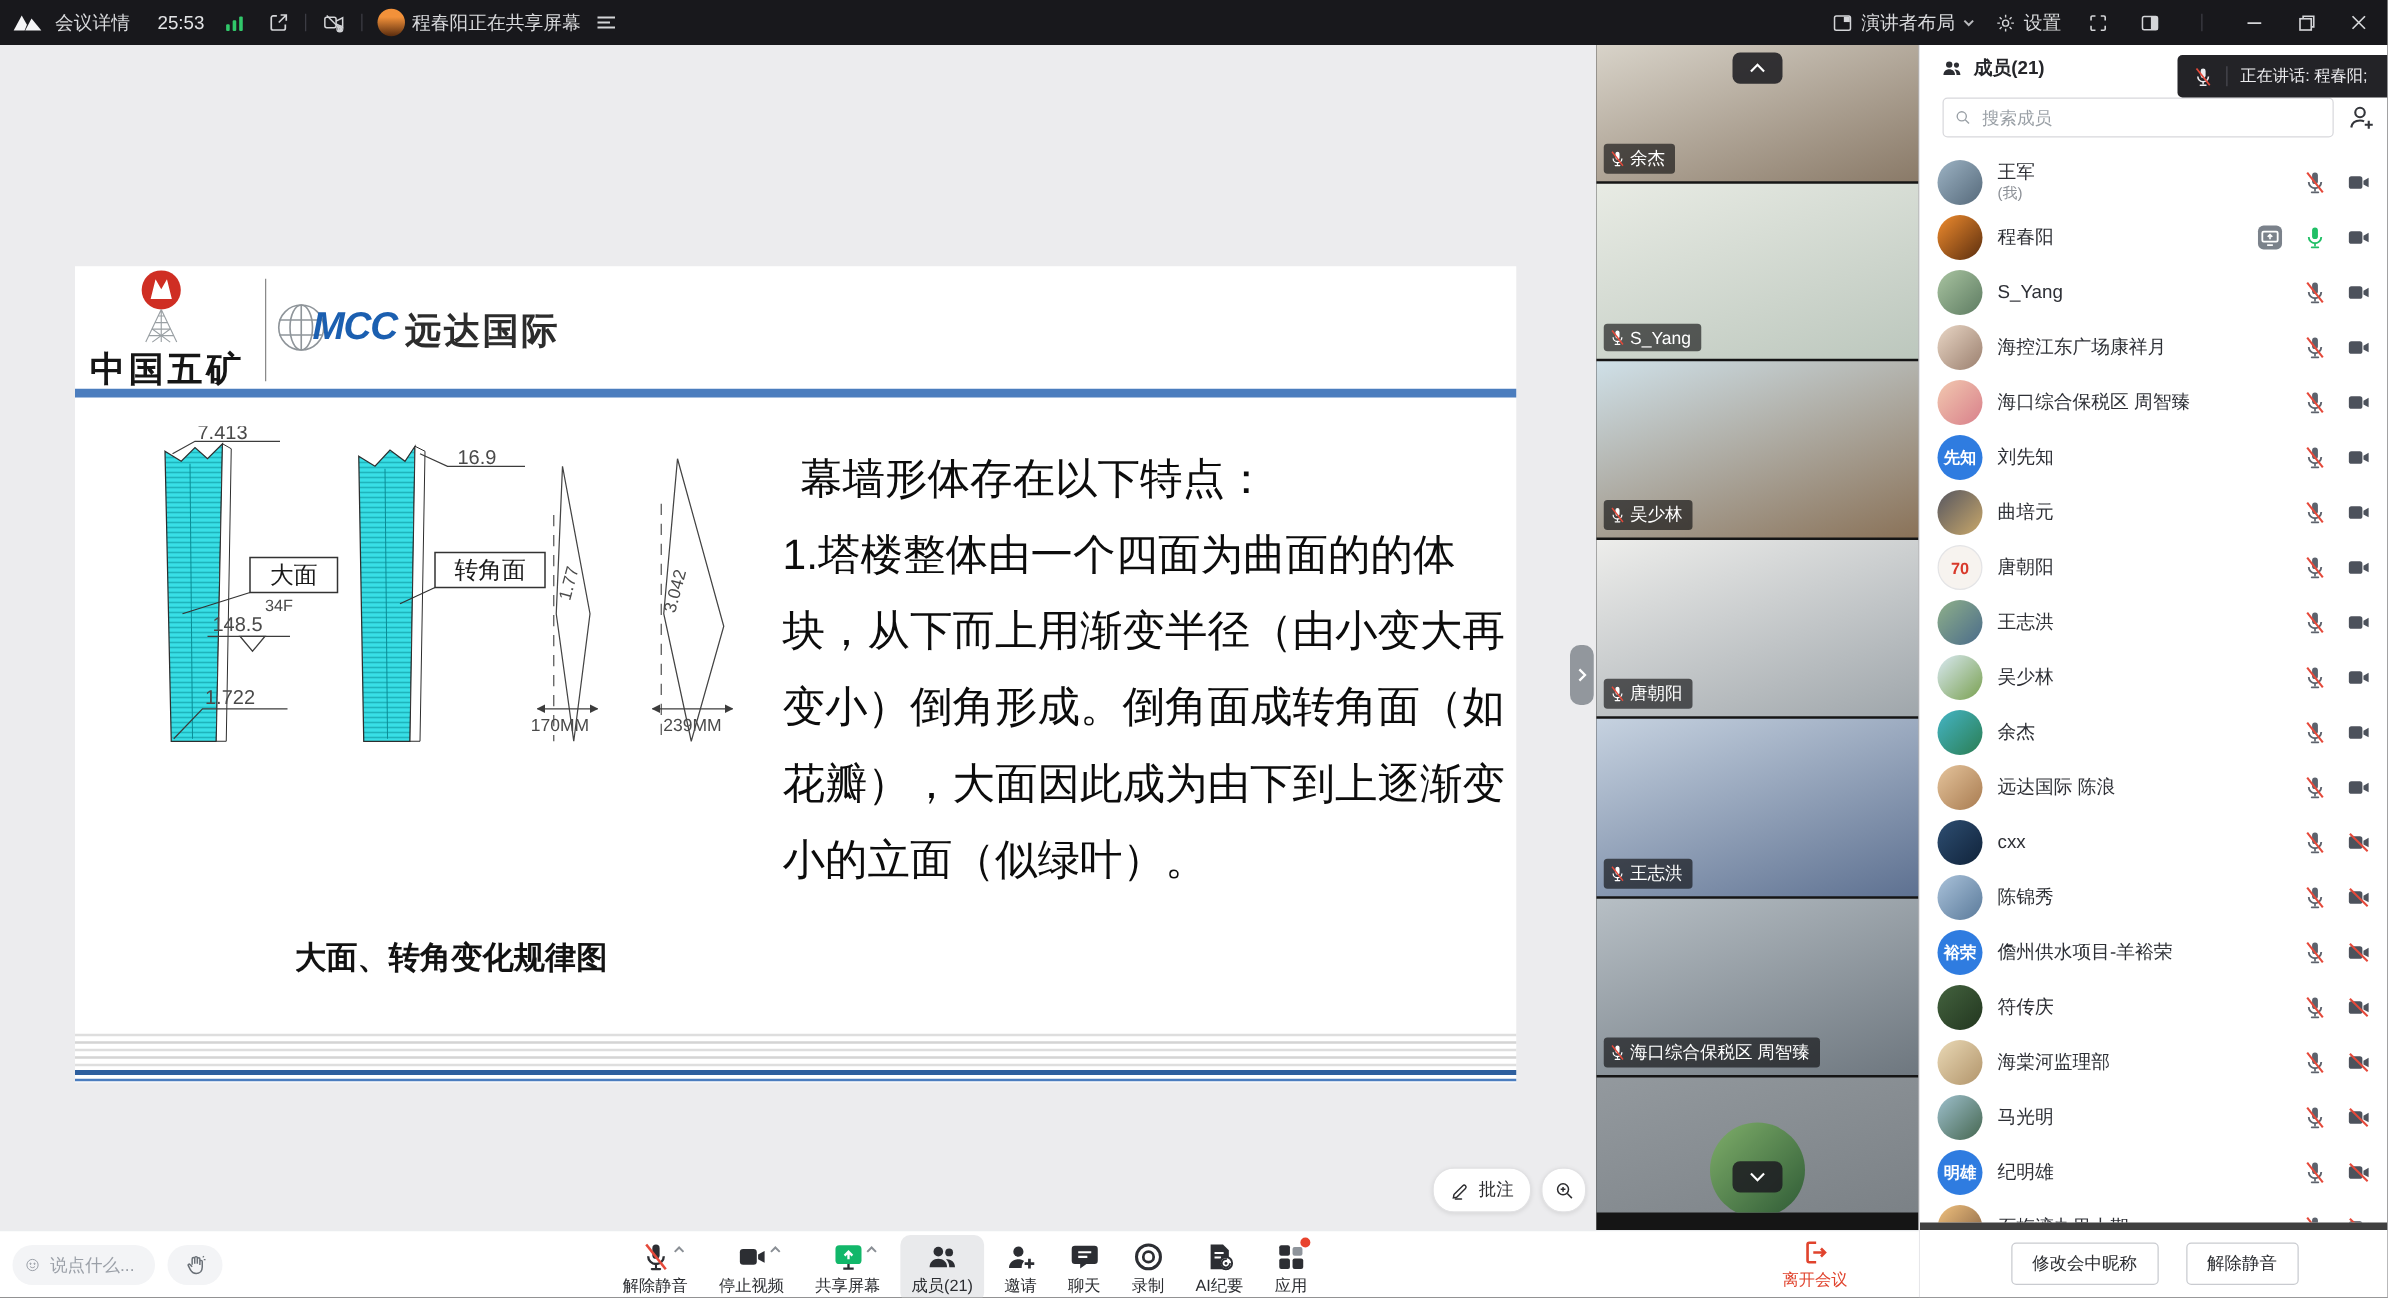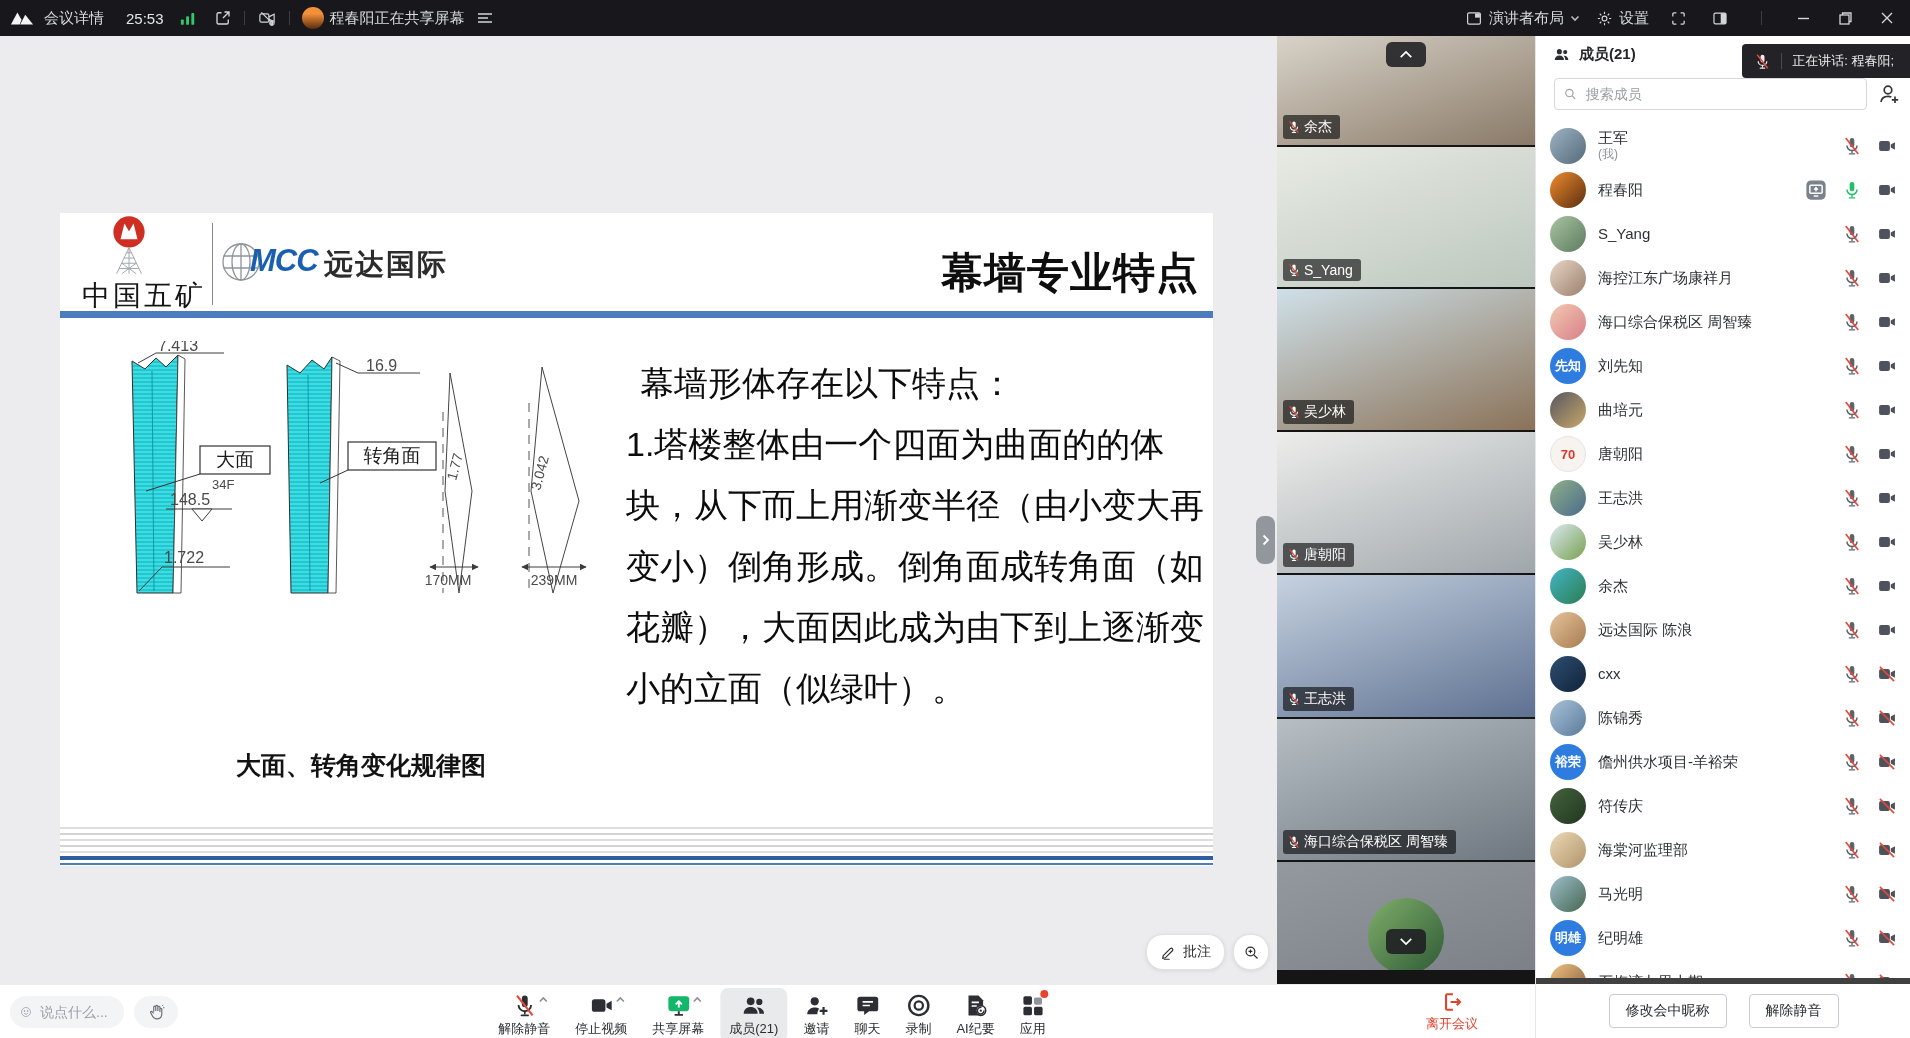--- a/index.html
+++ b/index.html
@@ -14,21 +14,21 @@
   .tb-txt{white-space:nowrap;}
   .tb-avatar{width:22px;height:22px;border-radius:50%;background:linear-gradient(180deg,#f2913a 30%,#5a2c0e);}
   .tb-right{margin-left:auto;display:flex;align-items:center;gap:16px;padding-right:10px;}
   .win-btn{width:26px;height:26px;display:flex;align-items:center;justify-content:center;}
   
   .share{position:absolute;left:0;top:36px;width:1277px;height:948px;background:#ececee;}
   .slide{position:absolute;left:60px;top:177px;width:1153px;height:653px;background:#fff;}
   .sl-title{position:absolute;right:14px;top:32px;font-size:42px;font-weight:900;color:#0e0e0e;letter-spacing:1px;}
   .sl-bar{position:absolute;left:0;top:98px;width:1153px;height:7px;background:#4b7dbe;}
   .sl-logo1{position:absolute;left:30px;top:2px;}
-  .sl-logo1-text{position:absolute;left:12px;top:64px;font-size:28px;font-weight:400;color:#151515;letter-spacing:3px;margin-left:10px;}
+  .sl-logo1-text{position:absolute;left:12px;top:64px;font-size:28px;font-weight:700;color:#151515;letter-spacing:3px;}
   .sl-vline{position:absolute;left:152px;top:10px;width:1px;height:82px;background:#8a8a8a;}
   .sl-globe{position:absolute;left:160px;top:28px;}
   .sl-mcc{position:absolute;left:190px;top:30px;font-size:31px;font-weight:900;font-style:italic;color:#1b5fb0;letter-spacing:-1px;}
   .sl-yd{position:absolute;left:264px;top:32px;font-size:29px;font-weight:800;color:#2c2c2c;letter-spacing:2px;}
   .sl-body{position:absolute;left:566px;top:140px;width:590px;font-size:34px;line-height:61px;color:#0c0c0c;font-weight:500;}
   .sl-body .first{padding-left:14px;}
   .sl-caption{position:absolute;left:176px;top:536px;font-size:25px;font-weight:600;color:#121212;}
   .sl-diagram{position:absolute;left:22px;top:128px;}
   .stripe{position:absolute;left:0;width:1153px;}
   .share-tools{position:absolute;left:1146px;top:898px;display:flex;gap:8px;z-index:5;}
@@ -203,21 +203,20 @@
       <div class="sl-vline"></div>
       <div class="sl-globe">
         <svg width="42" height="42" viewBox="0 0 42 42" fill="none" stroke="#8f959a" stroke-width="1.3">
           <circle cx="21" cy="21" r="18"></circle>
             <ellipse cx="21" cy="21" rx="9" ry="18"></ellipse>
           <path d="M3.5 15h35M3.5 27h35M21 3v36"></path>
         </svg>
       </div>
       <div class="sl-mcc">MCC</div>
       <div class="sl-yd">远达国际</div>
-      <div class="sl-title">幕墙专业特点</div>
       <div class="sl-bar"></div>
 
       <div class="sl-diagram">
         <svg width="520" height="345" viewBox="0 0 520 345" font-family="inherit">
           <defs>
             <pattern id="hatch" width="6" height="4" patternUnits="userSpaceOnUse">
               <rect width="6" height="4" fill="#38dfe6"></rect>
               <line x1="0" y1="1" x2="6" y2="1" stroke="#0f9aa4" stroke-width="0.8"></line>
             </pattern>
             <marker id="ar" viewBox="0 0 10 10" refX="9" refY="5" markerWidth="7" markerHeight="7" orient="auto-start-reverse">

